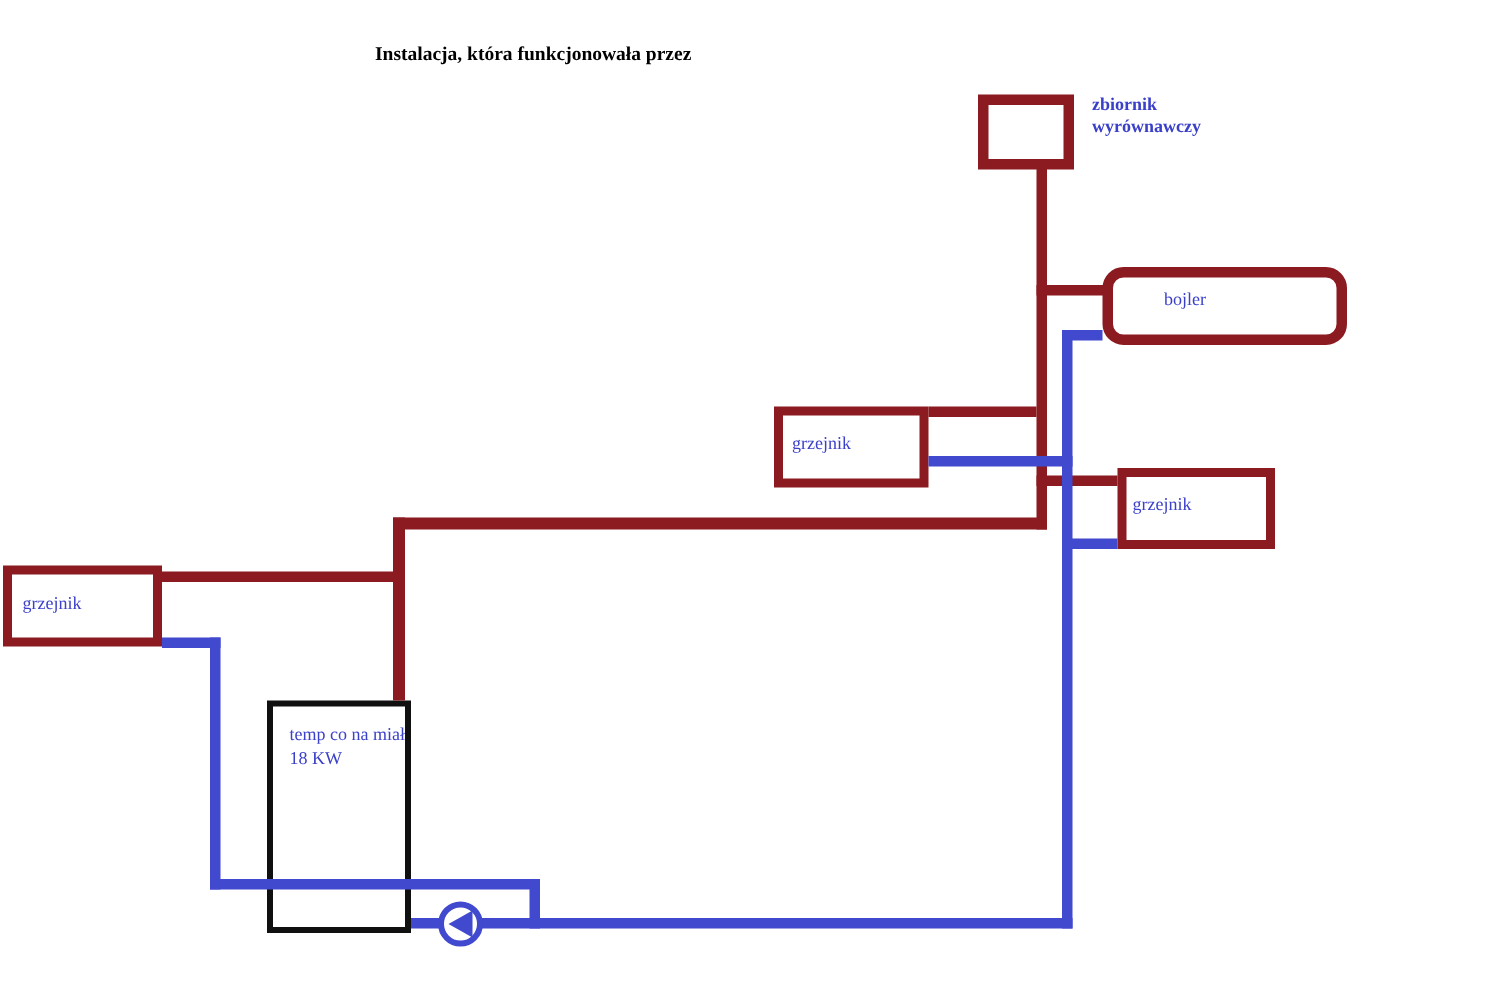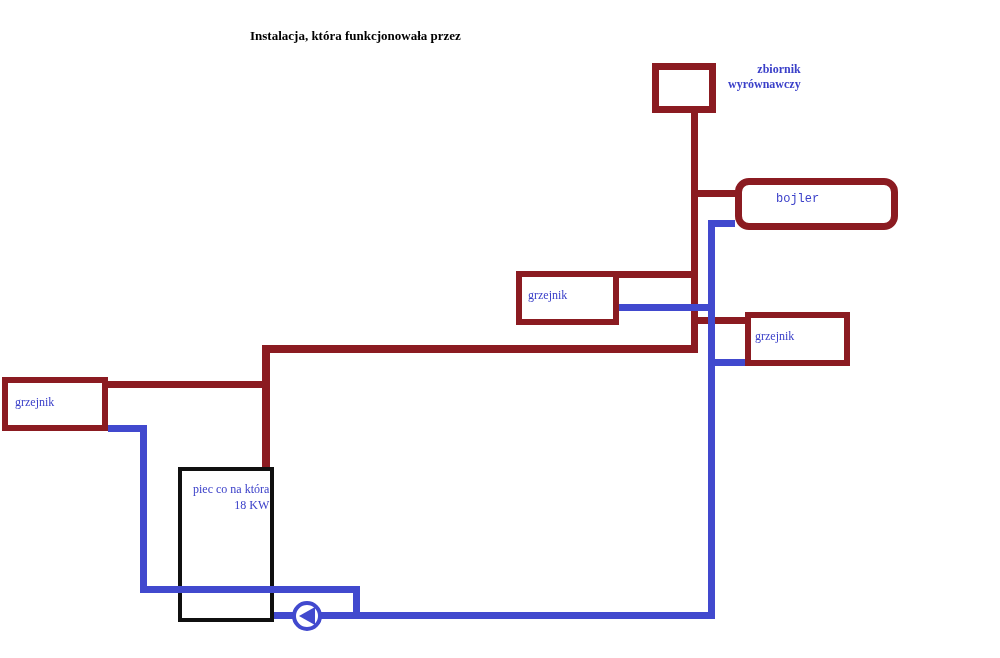--- a/index.html
+++ b/index.html
@@ -21,21 +21,20 @@
   .box.rounded { border-radius: 14px; }
   .box.black { border: 4px solid var(--furnace-black, #101010); }
 
   .label {
     position: absolute;
     z-index: 3;
     color: var(--label-blue, #3B40C9);
     font-size: 12px;
     line-height: 15px;
     white-space: nowrap;
-    text-align: right;
   }
   .label.bold { font-weight: bold; }
 
   .title {
     position: absolute;
     left: 250px;
     top: 27px;
     z-index: 3;
     color: var(--title-black, #000);
     font-weight: bold;
@@ -85,30 +84,30 @@
 
   <div class="box red" style="left:745px; top:312px; width:105px; height:54px;"></div>
 
   <div class="box red" style="left:2px; top:377px; width:106px; height:54px;"></div>
 
   <div class="label bold" style="left:728px; top:62px;">
     <div>zbiornik</div>
     <div>wyrównawczy</div>
   </div>
 
-  <div class="label" style="left:776px; top:192px;font-family:Liberation Mono, monospace;">bojler</div>
+  <div class="label" style="left:776px; top:192px;">bojler</div>
 
   <div class="label" style="left:528px; top:288px;">grzejnik</div>
 
   <div class="label" style="left:755px; top:329px;">grzejnik</div>
 
   <div class="label" style="left:15px; top:395px;">grzejnik</div>
 
   <div class="label" style="left:193px; top:481px; line-height:16px;">
-    <div>piec co na która</div>
+    <div>temp co na miał</div>
     <div>18 KW</div>
   </div>
 
   <svg class="pump" width="32" height="32" viewBox="0 0 32 32">
     <circle cx="16" cy="16" r="13"></circle>
     <polygon points="24,7 24,25 8,16"></polygon>
   </svg>
 
 </div>
 

